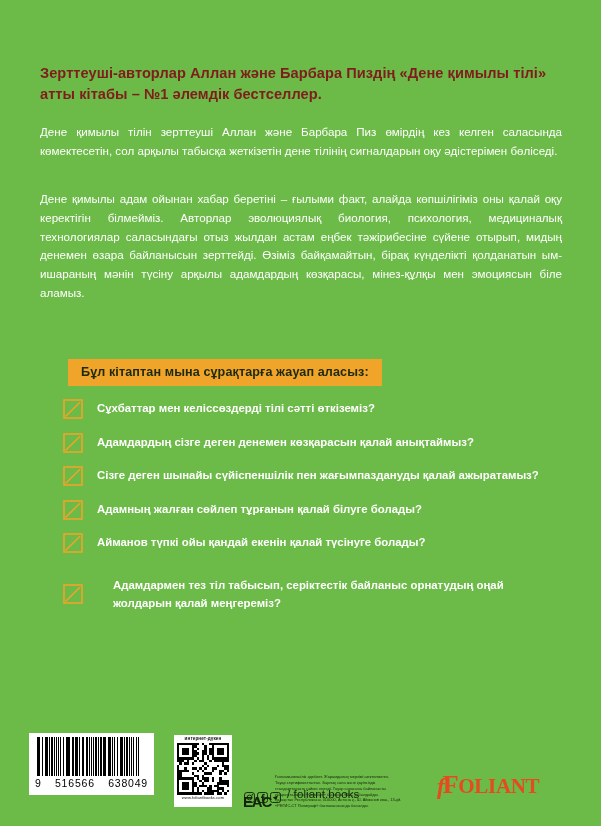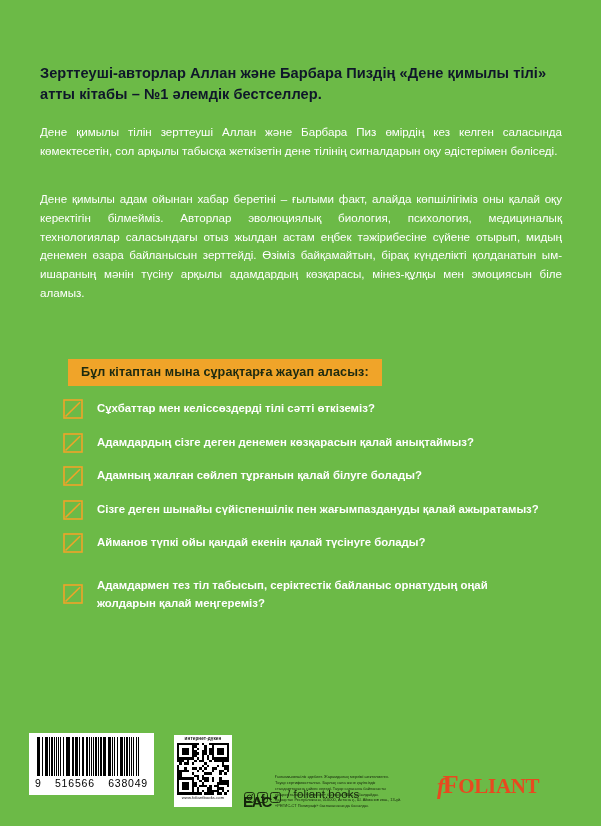--- a/index.html
+++ b/index.html
@@ -20,21 +20,21 @@
     inset: 0;
     background: #6cba47;
   }
 
   
   .headline {
     position: absolute;
     left: 40px;
     top: 63px;
     width: 522px;
-    color: #0f172a;
+    color: #7f1d1d;
     font-size: 14.6px;
     font-weight: bold;
     line-height: 1.45;
     letter-spacing: 0.05px;
   }
 
   
   .body-copy {
     position: absolute;
     left: 40px;
@@ -305,44 +305,44 @@
       <span class="q-text">Адамдардың сізге деген денемен көзқарасын қалай анықтаймыз?</span>
     </div>
 
     <div class="q-row">
       <span class="check">
         <svg width="20" height="20" viewBox="0 0 20 20">
           <rect x="1" y="1" width="18" height="18" fill="none" stroke="#f0a429" stroke-width="1.6"></rect>
           <path d="M2.5 17.5 L17 3.2" fill="none" stroke="#f0a429" stroke-width="1.6"></path>
         </svg>
       </span>
-      <span class="q-text">Адамның жалған сөйлеп тұрғанын қалай білуге болады?</span>
+      <span class="q-text">Сізге деген шынайы сүйіспеншілік пен жағымпаздануды қалай ажыратамыз?</span>
     </div>
 
     <div class="q-row">
       <span class="check">
         <svg width="20" height="20" viewBox="0 0 20 20">
           <rect x="1" y="1" width="18" height="18" fill="none" stroke="#f0a429" stroke-width="1.6"></rect>
           <path d="M2.5 17.5 L17 3.2" fill="none" stroke="#f0a429" stroke-width="1.6"></path>
         </svg>
       </span>
-      <span class="q-text">Сізге деген шынайы сүйіспеншілік пен жағымпаздануды қалай ажыратамыз?</span>
+      <span class="q-text">Адамның жалған сөйлеп тұрғанын қалай білуге болады?</span>
     </div>
 
     <div class="q-row">
       <span class="check">
         <svg width="20" height="20" viewBox="0 0 20 20">
           <rect x="1" y="1" width="18" height="18" fill="none" stroke="#f0a429" stroke-width="1.6"></rect>
           <path d="M2.5 17.5 L17 3.2" fill="none" stroke="#f0a429" stroke-width="1.6"></path>
         </svg>
       </span>
       <span class="q-text">Айманов түпкі ойы қандай екенін қалай түсінуге болады?</span>
     </div>
 
-    <div class="q-row tall" style="margin-top:22px;">
+    <div class="q-row tall" style="margin-top:22px;gap:16px;">
       <span class="check" style="margin-top:9px;">
         <svg width="20" height="20" viewBox="0 0 20 20">
           <rect x="1" y="1" width="18" height="18" fill="none" stroke="#f0a429" stroke-width="1.6"></rect>
           <path d="M2.5 17.5 L17 3.2" fill="none" stroke="#f0a429" stroke-width="1.6"></path>
         </svg>
       </span>
       <span class="q-text" style="max-width:405px;">Адамдармен тез тіл табысып, серіктестік байланыс орнатудың оңай жолдарын қалай меңгереміз?</span>
     </div>
 
   </div>

